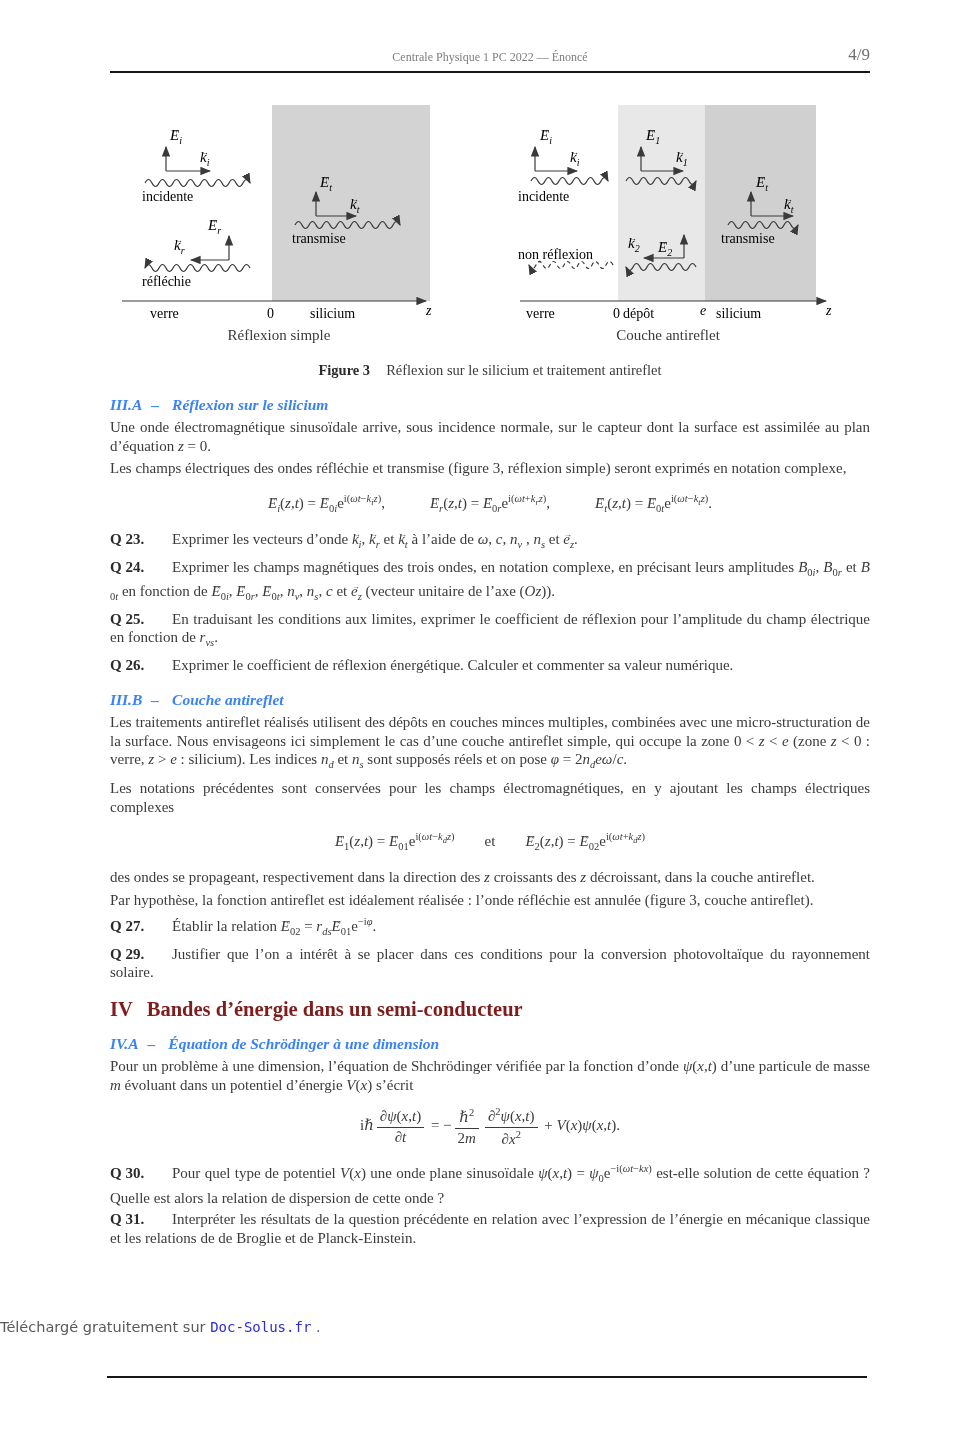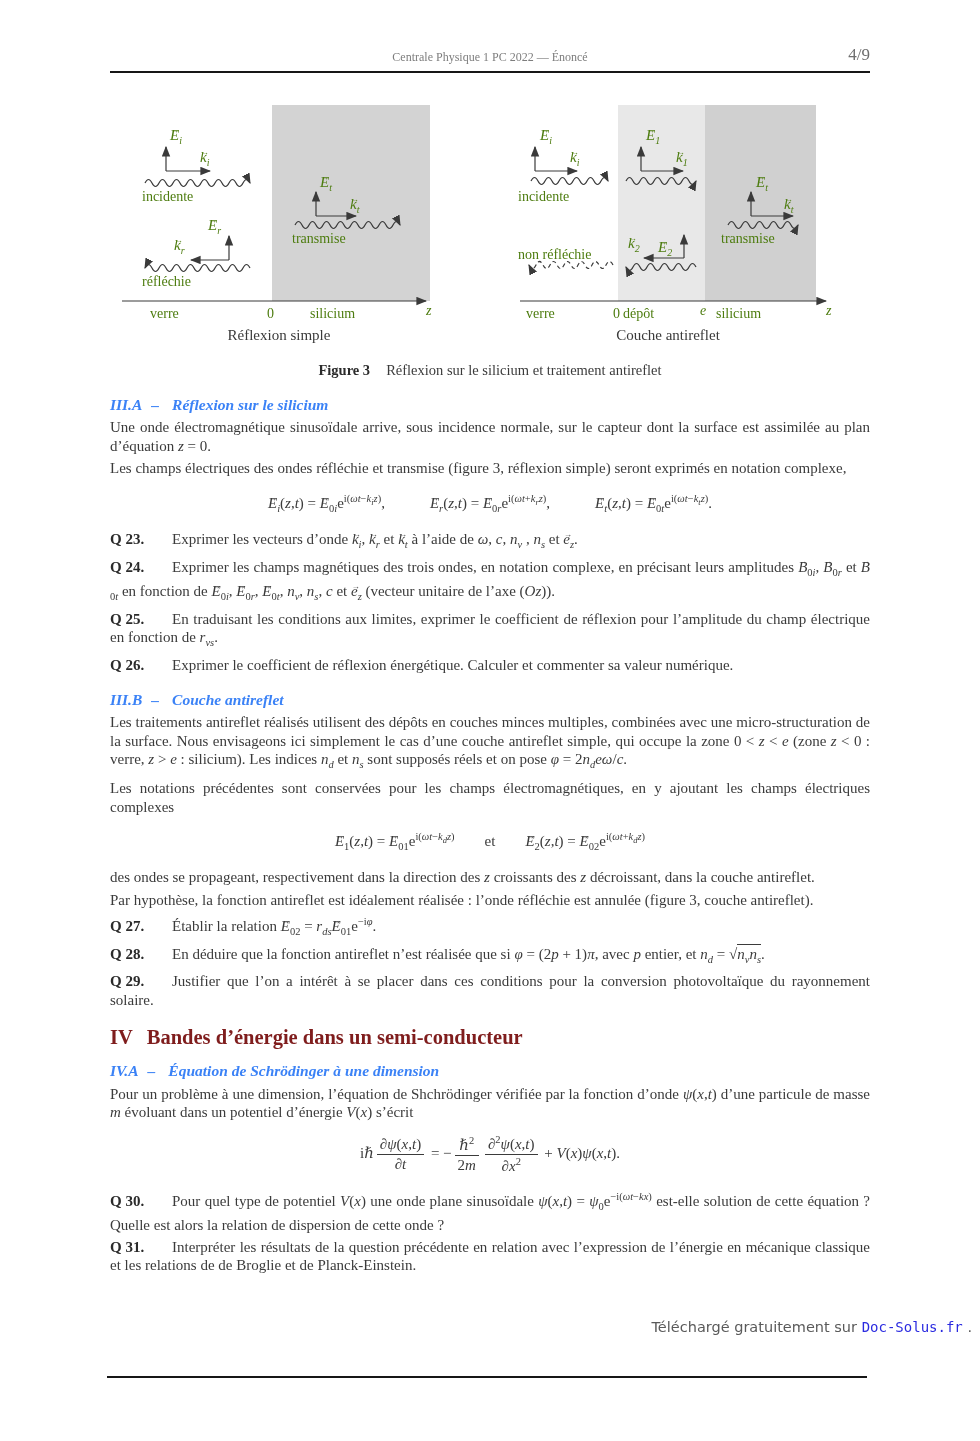--- a/index.html
+++ b/index.html
@@ -15,21 +15,21 @@
   .content { margin:0 110px; font-size:15px; line-height:18.6px; text-align:justify; }
 
   
   .figs { position:relative; height:246px; margin-top:32px; }
   .fig { position:absolute; top:0; height:246px; }
   .region { position:absolute; top:0; height:196px; }
   .gray-dark  { background:#d3d3d3; }
   .gray-mid   { background:#d0d0d0; }
   .gray-light { background:#e8e8e8; }
   svg.diag { position:absolute; left:0; top:0; }
-  .dl { position:absolute; font-size:14px; color:#4d7c0f; line-height:16px; text-align:left; white-space:nowrap; }
+  .dl { position:absolute; font-size:14px; color:#000000; line-height:16px; text-align:left; white-space:nowrap; }
   .dl.c { }
   .dl.it { font-style:italic; }
   .dl.vec { font-size:15px; }
   .dl sub { font-size:10px; font-style:italic; }
   .figtitle { position:absolute; font-size:15px; color:#3a3a3a; text-align:center; }
 
   .caption { text-align:center; margin-top:10px; font-size:14.5px; color:#3b3b3b; }
   .caption b { margin-right:16px; color:#2b2b2b; }
 
   
@@ -56,21 +56,21 @@
   
   .frac { display:inline-block; vertical-align:middle; text-align:center; margin:0 3px; line-height:1.15; }
   .frac .fn { display:block; padding:0 3px 1px; border-bottom:1px solid #3b3b3b; }
   .frac .fd { display:block; padding:1px 3px 0; }
 
   
   .sq { border-top:1px solid #3b3b3b; padding-top:1px; }
 
   
   .footer-rule { position:absolute; left:107px; width:760px; top:1376px; height:2px; background:#161616; }
-  .footer-text { position:absolute; left:0; top:1319px; width:972px; text-align:right;
+  .footer-text { position:absolute; left:0; top:1319px; width:972px; text-align:left;
                  font-family:"DejaVu Sans","Liberation Sans",sans-serif; font-size:14.5px; color:#5a5a5a; }
   .footer-link { color:#2a2ae0; font-family:"DejaVu Sans Mono","Liberation Mono",monospace; font-size:14px; text-decoration:none; }
 </style>
 </head>
 <body>
 
 <div class="page">
 
   <div class="header">
     <span class="header-title">Centrale Physique 1 PC 2022 — Énoncé</span>
@@ -158,21 +158,21 @@
             <path d="M210,120 q3.5,-7 7,0 t7,0 t7,0 t7,0 t7,0 t7,0 t7,0 t7,0 t7,0 t7,0" marker-end="url(#ar)"></path>
           </g>
         </svg>
         <div class="dl vec" style="left:22px; top:22px;"><span class="v">E</span><sub>i</sub></div>
         <div class="dl vec" style="left:52px; top:44px;"><span class="v">k</span><sub>i</sub></div>
         <div class="dl c" style="left:0; top:84px; width:100px;">incidente</div>
         <div class="dl vec" style="left:128px; top:22px;"><span class="v">E</span><sub>1</sub></div>
         <div class="dl vec" style="left:158px; top:44px;"><span class="v">k</span><sub>1</sub></div>
         <div class="dl vec" style="left:140px; top:112px;margin-top:22px;"><span class="v">E</span><sub>2</sub></div>
         <div class="dl vec" style="left:110px; top:130px;"><span class="v">k</span><sub>2</sub></div>
-        <div class="dl c" style="left:0; top:142px; width:105px;">non réfléchie</div>
+        <div class="dl c" style="left:0; top:142px; width:105px;">non réflexion</div>
         <div class="dl vec" style="left:238px; top:69px;"><span class="v">E</span><sub>t</sub></div>
         <div class="dl vec" style="left:266px; top:91px;"><span class="v">k</span><sub>t</sub></div>
         <div class="dl c" style="left:203px; top:126px; width:92px;">transmise</div>
         <div class="dl c" style="left:8px; top:201px; width:84px;">verre</div>
         <div class="dl" style="left:95px; top:201px;">0</div>
         <div class="dl c" style="left:105px; top:201px; width:75px;">dépôt</div>
         <div class="dl it" style="left:182px; top:198px;">e</div>
         <div class="dl c" style="left:198px; top:201px; width:95px;">silicium</div>
         <div class="dl it" style="left:308px; top:198px;">z</div>
         <div class="figtitle" style="left:0; top:221px; width:300px;">Couche antireflet</div>
@@ -196,21 +196,20 @@
 
     <div class="h3">
       <span class="h3num">III.B</span><span class="h3sep">–</span><span>Couche antireflet</span>
     </div>
     <p class="body">Les traitements antireflet réalisés utilisent des dépôts en couches minces multiples, combinées avec une micro-structuration de la surface. Nous envisageons ici simplement le cas d’une couche antireflet simple, qui occupe la zone 0 &lt; <i>z</i> &lt; <i>e</i> (zone <i>z</i> &lt; 0&nbsp;: verre, <i>z</i> &gt; <i>e</i>&nbsp;: silicium). Les indices <i>n</i><sub><i>d</i></sub> et <i>n</i><sub><i>s</i></sub> sont supposés réels et on pose <i>φ</i> = 2<i>n</i><sub><i>d</i></sub><i>eω</i>/<i>c</i>.</p>
     <p class="body">Les notations précédentes sont conservées pour les champs électromagnétiques, en y ajoutant les champs électriques complexes</p>
     <div class="eq"><u><span class="v">E</span></u><sub>1</sub>(<i>z</i>,<i>t</i>) = <span class="v">E</span><sub>01</sub>e<sup>i(<i>ωt</i>−<i>k<sub>d</sub>z</i>)</sup>  et  <u><span class="v">E</span></u><sub>2</sub>(<i>z</i>,<i>t</i>) = <span class="v">E</span><sub>02</sub>e<sup>i(<i>ωt</i>+<i>k<sub>d</sub>z</i>)</sup></div>
     <p class="body">des ondes se propageant, respectivement dans la direction des <i>z</i> croissants des <i>z</i> décroissant, dans la couche antireflet.</p>
     <p class="body">Par hypothèse, la fonction antireflet est idéalement réalisée&nbsp;: l’onde réfléchie est annulée (figure 3, couche antireflet).</p>
     <p class="q"><span class="ql">Q 27.</span><span>Établir la relation <span class="v">E</span><sub>02</sub> = <i>r</i><sub><i>ds</i></sub><span class="v">E</span><sub>01</sub>e<sup>−i<i>φ</i></sup>.</span></p>
-    <p class="q"><span class="ql">Q 28.</span><span>En déduire que la fonction antireflet n’est réalisée que si <i>φ</i> = (2<i>p</i> + 1)<i>π</i>, avec <i>p</i> entier, et <i>n</i><sub><i>d</i></sub> = √<span class="sq"><i>n</i><sub><i>v</i></sub><i>n</i><sub><i>s</i></sub></span>.</span></p>
     <p class="q"><span class="ql">Q 29.</span><span>Justifier que l’on a intérêt à se placer dans ces conditions pour la conversion photovoltaïque du rayonnement solaire.</span></p>
 
     <div class="h2">
       <span class="h2num">IV</span><span>Bandes d’énergie dans un semi-conducteur</span>
     </div>
     <div class="h3">
       <span class="h3num">IV.A</span><span class="h3sep">–</span><span>Équation de Schrödinger à une dimension</span>
     </div>
     <p class="body">Pour un problème à une dimension, l’équation de Shchrödinger vérifiée par la fonction d’onde <i>ψ</i>(<i>x</i>,<i>t</i>) d’une particule de masse <i>m</i> évoluant dans un potentiel d’énergie <i>V</i>(<i>x</i>) s’écrit</p>
     <div class="eq" style="margin:12px 0;">i<i>ℏ</i><span class="frac"><span class="fn"><i>∂ψ</i>(<i>x</i>,<i>t</i>)</span><span class="fd"><i>∂t</i></span></span> = −<span class="frac"><span class="fn"><i>ℏ</i><sup>2</sup></span><span class="fd">2<i>m</i></span></span><span class="frac"><span class="fn"><i>∂</i><sup>2</sup><i>ψ</i>(<i>x</i>,<i>t</i>)</span><span class="fd"><i>∂x</i><sup>2</sup></span></span> + <i>V</i>(<i>x</i>)<i>ψ</i>(<i>x</i>,<i>t</i>).</div>

